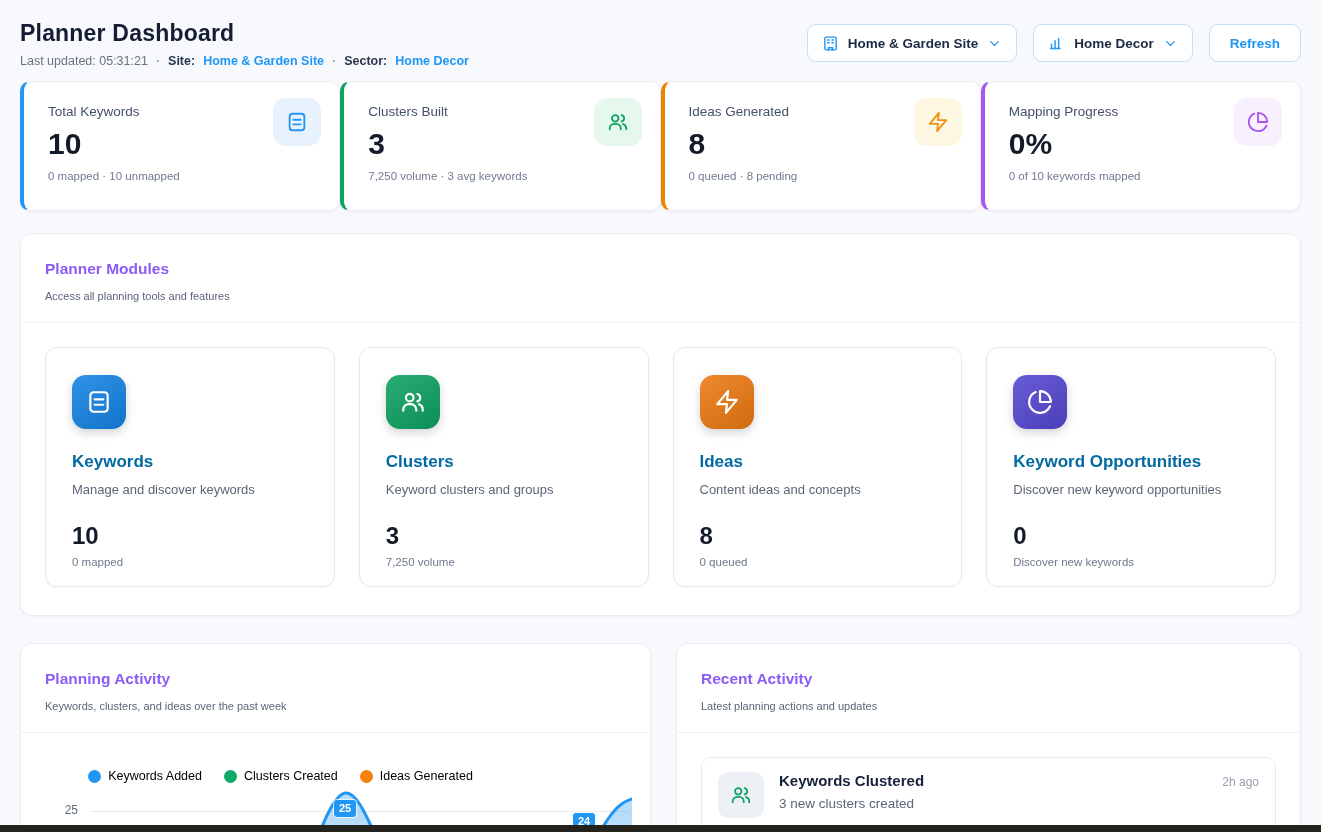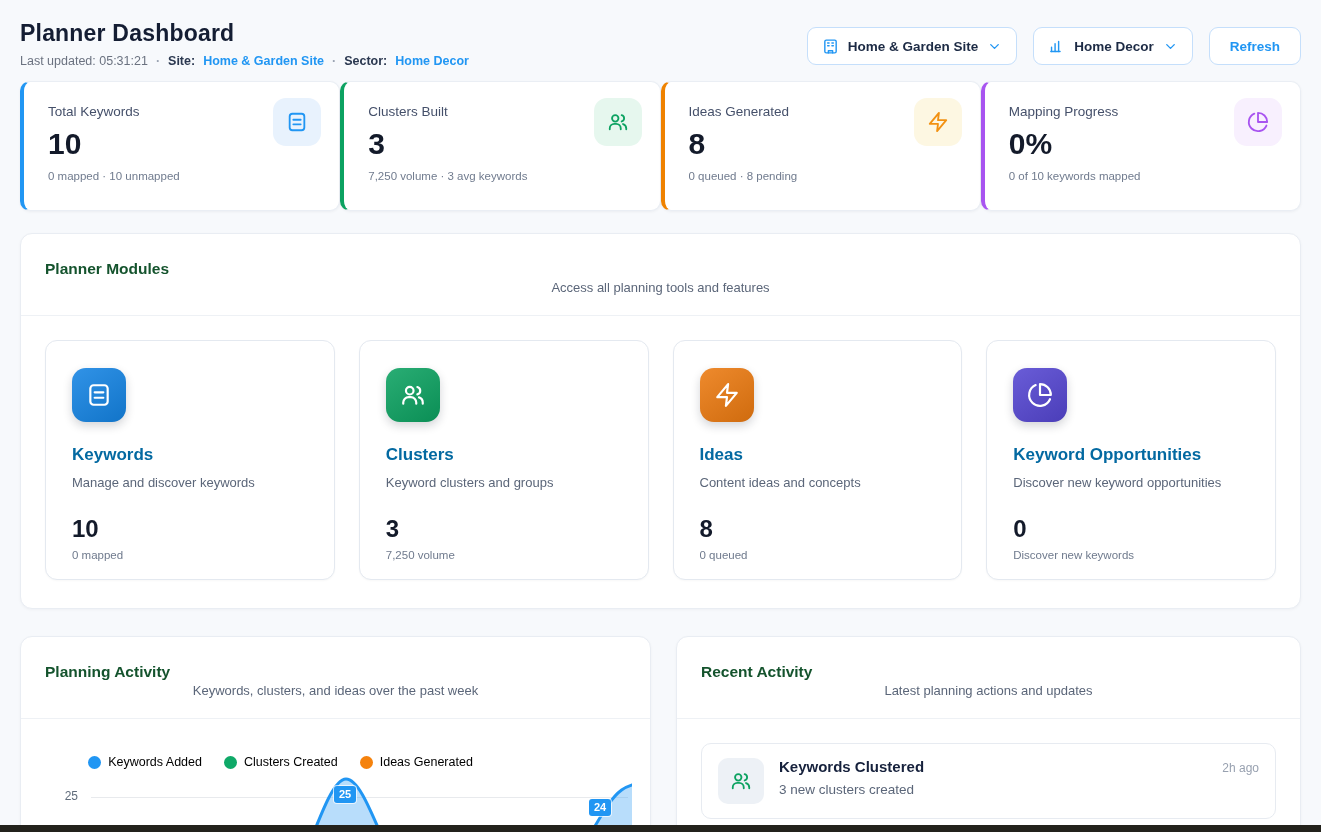--- a/index.html
+++ b/index.html
@@ -6,21 +6,21 @@
   html, body { width: 1321px; height: 832px; overflow: hidden; }
   body {
     font-family: "Liberation Sans", sans-serif;
     background: #f7f9fc;
     color: #16213c;
     position: relative;
   }
   .page { padding: 20px 20px 0 20px; }
 
   
-  .topbar { display: flex; justify-content: space-between; align-items: center; gap: 20px; }
+  .topbar { display: flex; justify-content: space-between; align-items: flex-start; gap: 20px; }
   .page-title { font-size: 23px; font-weight: 800; color: #141d33; letter-spacing: .2px; }
   .meta { margin-top: 7px; font-size: 12.5px; display: flex; align-items: center; gap: 8px; white-space: nowrap; }
   .meta .m-gray { color: #6b7280; }
   .meta .m-dot { color: #9aa3b2; font-weight: 700; }
   .meta .m-dark { color: #2b3850; font-weight: 700; }
   .meta .m-link { color: #2196f3; font-weight: 700; cursor: pointer; text-decoration: none; }
 
   .toolbar { display: flex; gap: 16px; margin-top: 4px; }
   .tb-btn {
     height: 38px; display: inline-flex; align-items: center; gap: 9px;
@@ -56,22 +56,22 @@
   .chip-green  { background: #e6f7ee; color: #0ca261; }
   .chip-cream  { background: #fdf7e2; color: #f29111; }
   .chip-purple { background: #f8f0fe; color: #a854f0; }
 
   
   .panel {
     background: #fff; border: 1px solid #e9edf3; border-radius: 12px;
     box-shadow: 0 1px 3px rgba(16,24,40,.04);
   }
   .panel-head { padding: 26px 24px 20px 24px; border-bottom: 1px solid #eef1f5; }
-  .panel-title { font-size: 15.5px; font-weight: 700; color: #14532d; }
-  .panel-sub { font-size: 13px; color: #5b6679; margin-top: 2px; text-align: center; }
+  .panel-title { font-size: 15.5px; font-weight: 700; color: #8b5cf6; }
+  .panel-sub { font-size: 11px; color: #5b6679; margin-top: 12px; }
 
   .modules-panel { margin-top: 22px; }
   .modules-grid { display: grid; grid-template-columns: repeat(4, 1fr); gap: 24px; padding: 24px 24px 28px 24px; }
   .module-card {
     border: 1px solid #e4e9f0; border-radius: 12px; background: #fff;
     padding: 27px 26px; height: 240px; cursor: pointer;
     box-shadow: 0 1px 2px rgba(16,24,40,.03);
   }
   .module-tile {
     width: 54px; height: 54px; border-radius: 14px; display: grid; place-items: center; color: #fff;
@@ -97,21 +97,21 @@
 
   .chart-area { position: relative; height: 90px; margin-top: 8px; }
   .ytick { position: absolute; left: 0; top: 12px; width: 37px; text-align: right; font-size: 12px; color: #5f6b7a; }
   .gridline { position: absolute; left: 50px; top: 20px; width: 537px; height: 1px; background: #e8eaed; }
   .chart-svg { position: absolute; left: 0; top: 0; }
   .pt-badge {
     position: absolute; background: #2196f3; color: #fff; font-size: 11px; font-weight: 700;
     padding: 2px 5px; border-radius: 3px; line-height: 13px; box-shadow: 0 0 0 1px rgba(255,255,255,.7);
   }
   .badge-25 { left: 293px; top: 9px; }
-  .badge-24 { left: 548px; top: 22px; }
+  .badge-24 { left: 532px; top: 22px; }
 
   .recent-body { padding: 24px; }
   .recent-item {
     display: flex; gap: 15px; align-items: flex-start;
     border: 1px solid #e7ebf1; border-radius: 10px; padding: 14px 16px; cursor: pointer; background: #fff;
   }
   .recent-chip { width: 46px; height: 46px; border-radius: 10px; background: #edf1f6; display: grid; place-items: center; color: #0ca261; flex: 0 0 auto; }
   .recent-content { flex: 1; min-width: 0; }
   .recent-row1 { display: flex; justify-content: space-between; align-items: baseline; }
   .recent-title { font-size: 15px; font-weight: 800; color: #16213c; }

